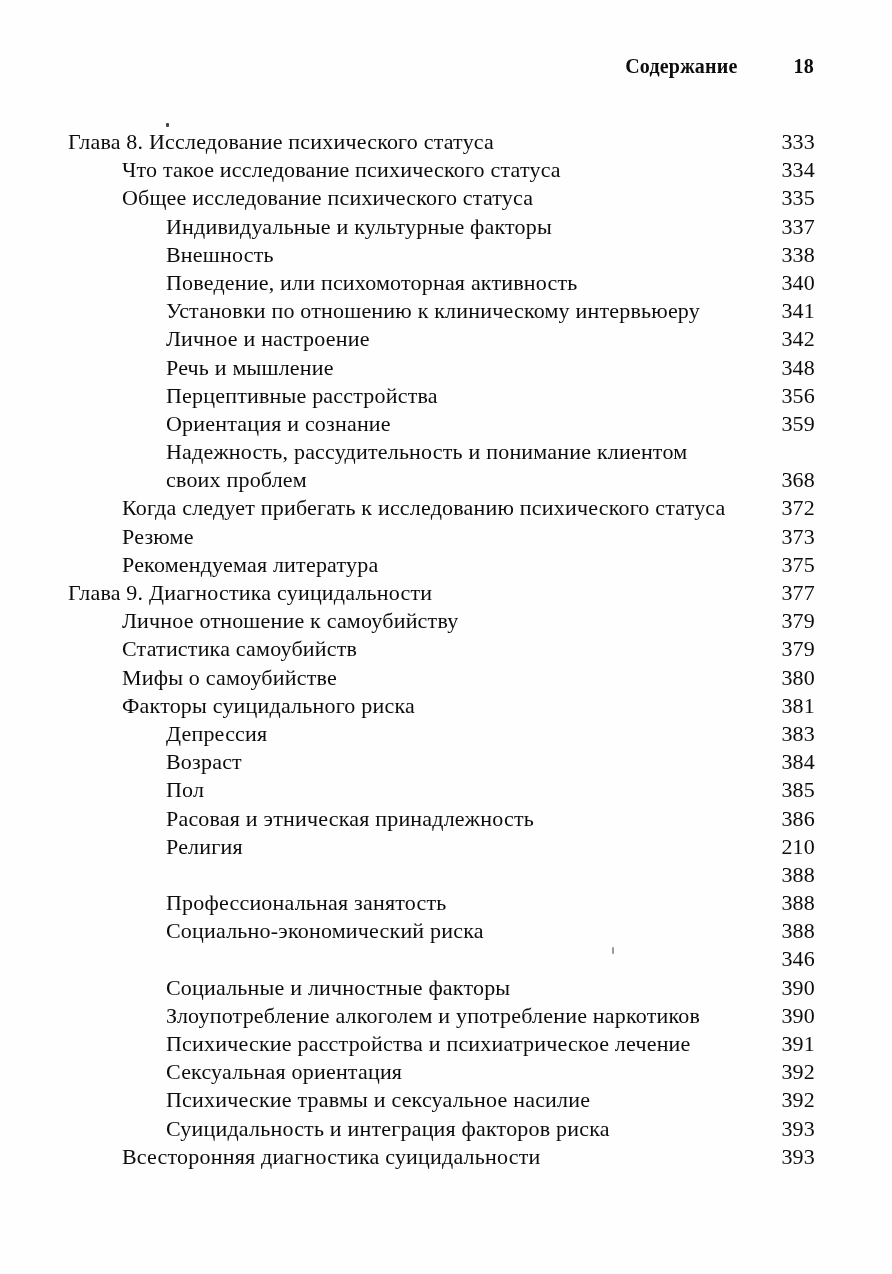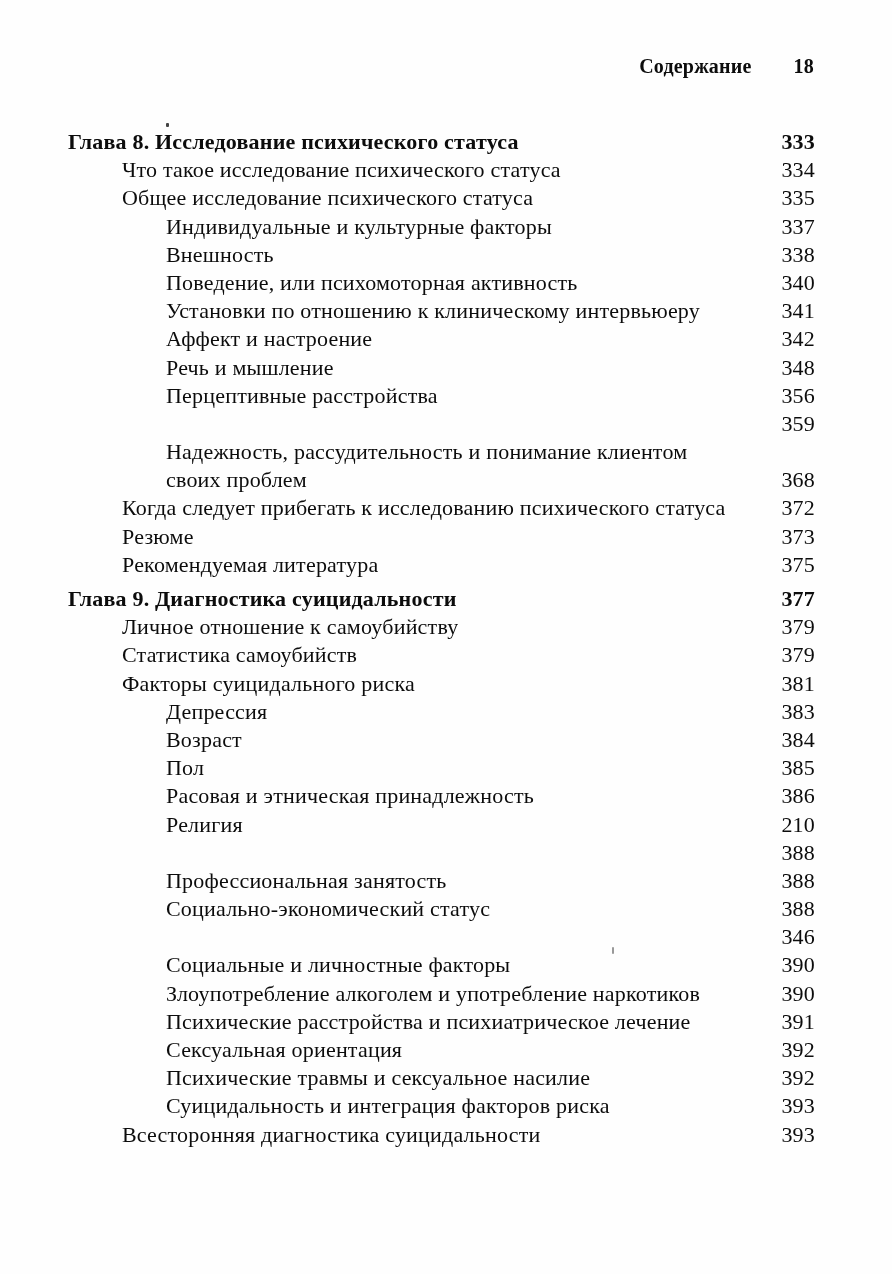--- a/index.html
+++ b/index.html
@@ -15,43 +15,43 @@
     color: var(--ink, #0c0c0c);
     font-family: "Liberation Serif", "DejaVu Serif", serif;
     overflow: hidden;
   }
   .running-header {
     position: absolute;
     top: 55px;
     right: 78px;
     display: flex;
     align-items: baseline;
-    gap: 42px;
+    gap: 56px;
     font-size: 20px;
     font-weight: 700;
     letter-spacing: 0.2px;
   }
   .toc {
     position: absolute;
     top: 129px;
     left: 68px;
     right: 77px;
     font-size: 22px;
     letter-spacing: 0.2px;
   }
   .toc-row {
     display: flex;
     align-items: baseline;
     height: 28.2px;
     white-space: nowrap;
   }
   .toc-row.lvl1 .toc-label { padding-left: 54px; text-align: right; }
   .toc-row.lvl2 .toc-label { padding-left: 98px; }
-  .toc-row.chapter { font-weight: 700; }
-  .toc-row.gap-before { margin-top: 6px; }
+  .toc-row.chapter { font-weight: 400; }
+  .toc-row.gap-before { margin-top: 0; }
   .toc-label {
     overflow: hidden;
   }
   .toc-page {
     margin-left: auto;
     min-width: 44px;
     text-align: right;
     padding-left: 16px;
   }
   
@@ -96,32 +96,33 @@
     </div>
       <div class="toc-row lvl2">
       <span class="toc-label">Поведение, или психомоторная активность</span>
       <span class="toc-page">340</span>
     </div>
       <div class="toc-row lvl2">
       <span class="toc-label">Установки по отношению к клиническому интервьюеру</span>
       <span class="toc-page">341</span>
     </div>
       <div class="toc-row lvl2">
-      <span class="toc-label">Аффект и настроение</span>
+      <span class="toc-label">Личное и настроение</span>
       <span class="toc-page">342</span>
     </div>
       <div class="toc-row lvl2">
       <span class="toc-label">Речь и мышление</span>
       <span class="toc-page">348</span>
     </div>
       <div class="toc-row lvl2">
       <span class="toc-label">Перцептивные расстройства</span>
       <span class="toc-page">356</span>
     </div>
       <div class="toc-row lvl2">
+      <span class="toc-label">Ориентация и сознание</span>
       <span class="toc-page">359</span>
     </div>
       <div class="toc-row lvl2">
       <span class="toc-label">Надежность, рассудительность и понимание клиентом</span>
       <span class="toc-page"></span>
     </div>
       <div class="toc-row lvl2">
       <span class="toc-label">своих проблем</span>
       <span class="toc-page">368</span>
     </div>
@@ -143,20 +144,24 @@
     </div>
       <div class="toc-row lvl1">
       <span class="toc-label">Личное отношение к самоубийству</span>
       <span class="toc-page">379</span>
     </div>
       <div class="toc-row lvl1">
       <span class="toc-label">Статистика самоубийств</span>
       <span class="toc-page">379</span>
     </div>
       <div class="toc-row lvl1">
+      <span class="toc-label">Мифы о самоубийстве</span>
+      <span class="toc-page">380</span>
+    </div>
+      <div class="toc-row lvl1">
       <span class="toc-label">Факторы суицидального риска</span>
       <span class="toc-page">381</span>
     </div>
       <div class="toc-row lvl2">
       <span class="toc-label">Депрессия</span>
       <span class="toc-page">383</span>
     </div>
       <div class="toc-row lvl2">
       <span class="toc-label">Возраст</span>
       <span class="toc-page">384</span>
@@ -174,21 +179,21 @@
       <span class="toc-page">210</span>
     </div>
       <div class="toc-row lvl2">
       <span class="toc-page">388</span>
     </div>
       <div class="toc-row lvl2">
       <span class="toc-label">Профессиональная занятость</span>
       <span class="toc-page">388</span>
     </div>
       <div class="toc-row lvl2">
-      <span class="toc-label">Социально-экономический статус</span>
+      <span class="toc-label">Социально-экономический риска</span>
       <span class="toc-page">388</span>
     </div>
       <div class="toc-row lvl2">
       <span class="toc-page">346</span>
     </div>
       <div class="toc-row lvl2">
       <span class="toc-label">Социальные и личностные факторы</span>
       <span class="toc-page">390</span>
     </div>
       <div class="toc-row lvl2">

